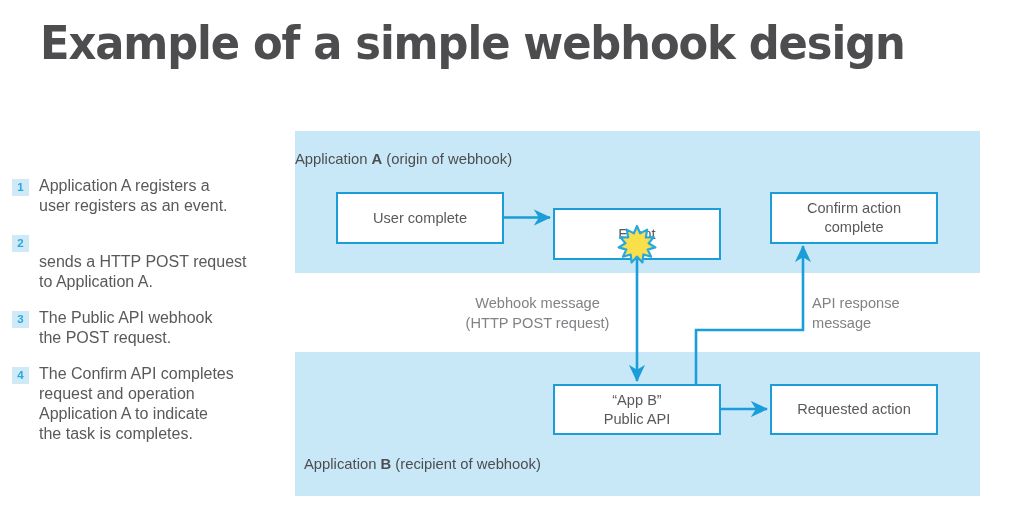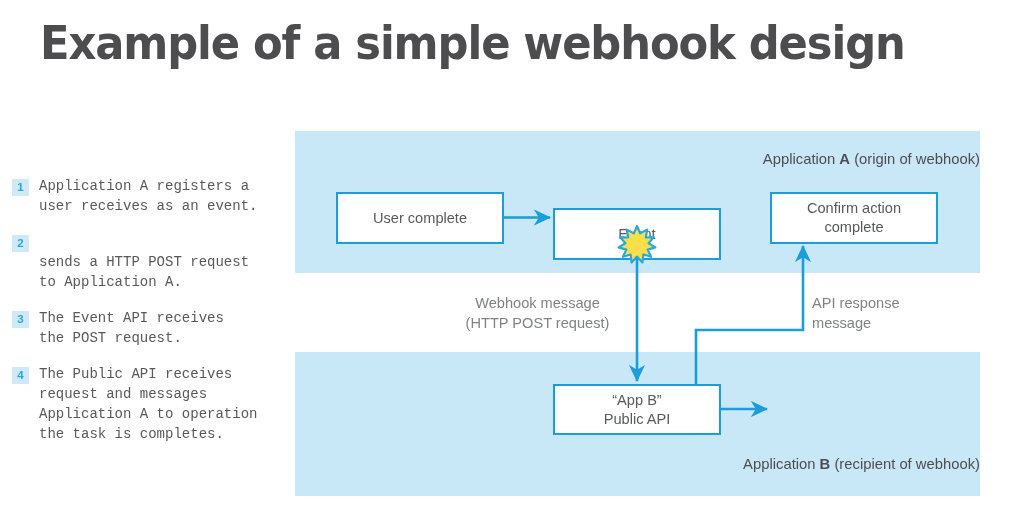--- a/index.html
+++ b/index.html
@@ -56,44 +56,43 @@
     color: #29a8df;
     font-size: 11.5px;
     font-weight: bold;
     line-height: 17px;
     text-align: center;
     margin-top: 3px;
     margin-right: 10px;
   }
   .step-text {
     flex: 1 1 auto;
-    font-size: 14px;
+    font-size: 16px;
     line-height: 20px;
     color: #58595b;
-    font-family: Liberation Mono, monospace;
   }
 
   
   .panel {
     position: absolute;
     background: #c8e8f8;
   }
   #panel-a { left: 295px; top: 131px; width: 685px; height: 142px; }
   #panel-b { left: 295px; top: 352px; width: 685px; height: 144px; }
 
   .panel-label {
     position: absolute;
     width: 685px;
-    text-align: right;
+    text-align: left;
     font-size: 14.8px;
     color: #4d4d4f;
     left: 0;
   }
   #panel-a-label { top: 20px; }
-  #panel-b-label { top: 104px; }
+  #panel-b-label { top: 104px; padding-left: 9px; }
   .panel-label b { font-weight: bold; }
 
   
   .node {
     position: absolute;
     background: #ffffff;
     border: 2.5px solid #1b9dd9;
     box-sizing: border-box;
     display: flex;
     align-items: center;
@@ -148,47 +147,47 @@
 <div id="canvas">
 
   <div id="page-title">Example of a simple webhook design</div>
 
   <div id="steps">
 
     <div class="step">
       <div class="step-num">1</div>
       <div class="step-text">
         <span>Application A registers a</span><br>
-        <span>user receives as an event.</span>
+        <span>user registers as an event.</span>
       </div>
     </div>
 
     <div class="step">
       <div class="step-num">2</div>
       <div class="step-text">
         <br>
         <span>sends a HTTP POST request</span><br>
         <span>to Application A.</span>
       </div>
     </div>
 
     <div class="step">
       <div class="step-num">3</div>
       <div class="step-text">
-        <span>The Event API receives</span><br>
+        <span>The Public API webhook</span><br>
         <span>the POST request.</span>
       </div>
     </div>
 
     <div class="step">
       <div class="step-num">4</div>
       <div class="step-text">
-        <span>The Public API receives</span><br>
-        <span>request and messages</span><br>
-        <span>Application A to operation</span><br>
+        <span>The Confirm API completes</span><br>
+        <span>request and operation</span><br>
+        <span>Application A to indicate</span><br>
         <span>the task is completes.</span>
       </div>
     </div>
 
   </div>
 
   <div class="panel" id="panel-a">
     <div class="panel-label" id="panel-a-label">
       <span>Application </span><b>A</b><span> (origin of webhook)</span>
     </div>
@@ -237,20 +236,23 @@
     </div>
   </div>
 
   <div class="node" id="node-confirm-action">
     <div>
       <span>Confirm action</span><br>
       <span>complete</span>
     </div>
   </div>
 
+  <div class="node" id="node-requested-action">
+    <span>Requested action</span>
+  </div>
 
   <svg id="event-star" viewBox="0 0 40 40" width="40" height="40" xmlns="http://www.w3.org/2000/svg">
     <polygon points="20,2 23.1,9.4 30.2,5.6 28.8,13.5 36.8,13.1 31.6,19.2 38.4,23.4 30.7,25.6 34.1,32.8 26.4,30.5 25.4,38.5 20,32.6 14.6,38.5 13.6,30.5 5.9,32.8 9.3,25.6 1.6,23.4 8.4,19.2 3.2,13.1 11.2,13.5 9.8,5.6 16.9,9.4" fill="#f9e04b" stroke="#29a8df" stroke-width="2.2" stroke-linejoin="round"></polygon>
   </svg>
 
   <div class="mid-label" id="label-api-response">
     <span>API response</span>
     <span class="l2">message</span>
   </div>
 

